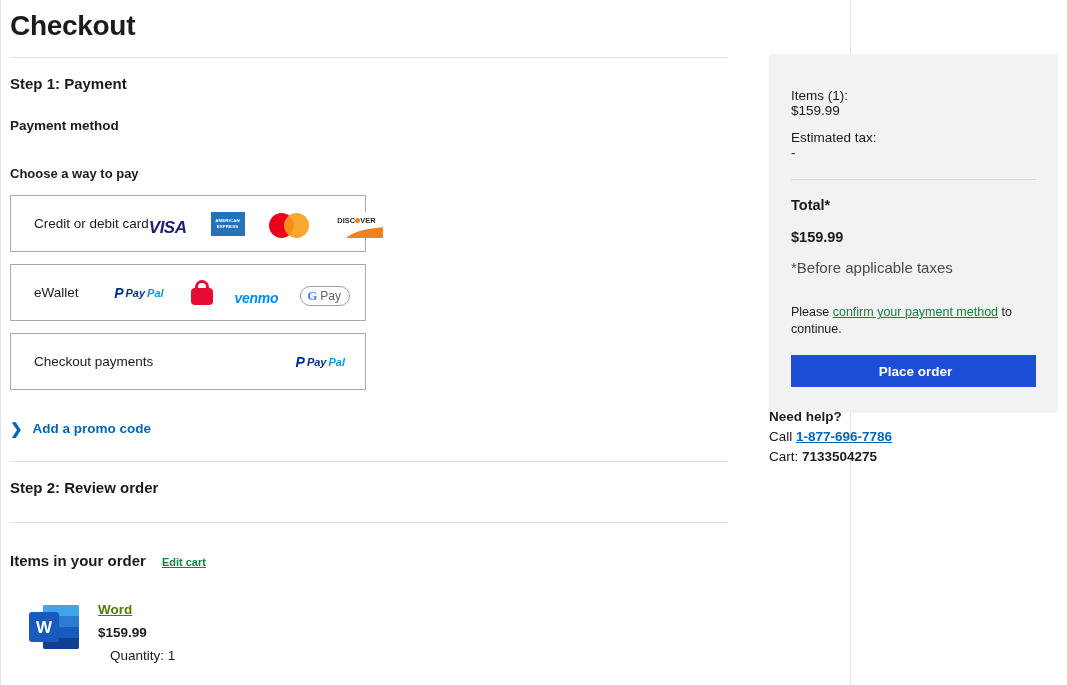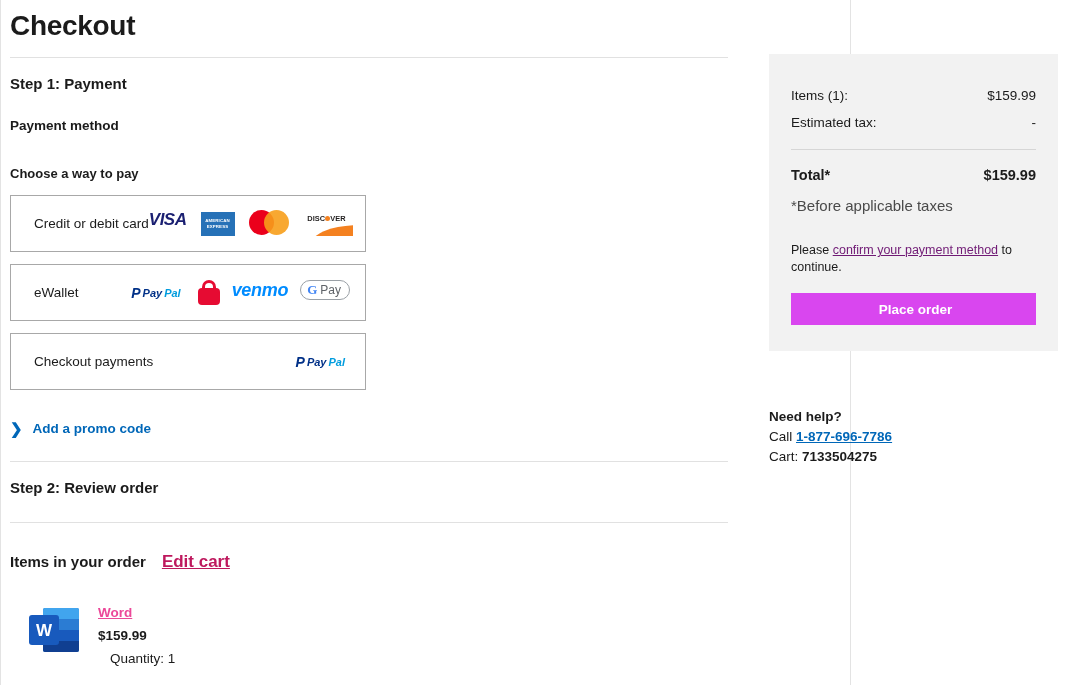--- a/index.html
+++ b/index.html
@@ -82,22 +82,22 @@
   }
   .pay-card.first { margin-top: 14px; }
   .pay-label {
     font-size: 13.5px;
     color: #1b1b1b;
     white-space: nowrap;
   }
   .logo-row {
     margin-left: auto;
     display: flex;
-    align-items: flex-start;
-    gap: 12px;
+    align-items: flex-end;
+    gap: 22px;
   }
 
   
   .logo-visa {
     font-family: "Liberation Sans", sans-serif;
     font-style: italic;
     font-weight: bold;
     font-size: 17px;
     color: #1a1f71;
     letter-spacing: -0.5px;
@@ -189,21 +189,21 @@
     box-sizing: border-box;
   }
   .lock-body {
     position: absolute;
     bottom: 1px; left: 0;
     width: 22px; height: 17px;
     background: #e60b32;
     border-radius: 4px;
   }
   .logo-venmo {
-    font-size: 18px;
+    font-size: 14px;
     font-weight: bold;
     font-style: italic;
     color: #008cff;
     letter-spacing: -0.3px;
   }
   .logo-gpay {
     display: flex;
     align-items: center;
     gap: 3px;
     border: 1px solid #9aa0a6;
@@ -255,23 +255,23 @@
     align-items: baseline;
     gap: 16px;
     margin-top: 29px;
   }
   .items-title {
     font-size: 15px;
     font-weight: bold;
     color: #1b1b1b;
   }
   .edit-cart {
-    font-size: 17px;
-    font-weight: bold;
-    color: #be185d;
+    font-size: 11px;
+    font-weight: bold;
+    color: #15803d;
     text-decoration: underline;
     cursor: pointer;
   }
 
   
   .order-item {
     display: flex;
     margin-top: 31px;
     padding-bottom: 14px;
   }
@@ -309,21 +309,21 @@
     justify-content: center;
     color: #fff;
     font-size: 17px;
     font-weight: bold;
     line-height: 1;
   }
   .item-details { padding-top: 0; }
   .item-name {
     font-size: 13.5px;
     font-weight: bold;
-    color: #ec4899;
+    color: #4d7c0f;
     text-decoration: underline;
     cursor: pointer;
     display: inline-block;
   }
   .item-price {
     font-size: 13.5px;
     font-weight: bold;
     color: #1b1b1b;
     margin-top: 7px;
   }
@@ -350,20 +350,21 @@
     color: #1b1b1b;
     margin: 0 0 14px 0;
   }
   .sum-row {
     display: flex;
     justify-content: space-between;
     align-items: baseline;
     font-size: 13.5px;
     color: #1b1b1b;
     margin-top: 12px;
+    flex-direction: column;
   }
   .sum-divider {
     border-top: 1px solid #d6d6d6;
     margin-top: 19px;
   }
   .sum-row.total {
     font-weight: bold;
     font-size: 14.5px;
     margin-top: 17px;
     gap: 16px;
@@ -373,29 +374,29 @@
     color: #4a4a4a;
     margin-top: 14px;
   }
   .confirm-text {
     font-size: 12.5px;
     color: #1b1b1b;
     margin-top: 28px;
     line-height: 17px;
   }
   .confirm-link {
-    color: #701a75;
+    color: #15803d;
     text-decoration: underline;
     cursor: pointer;
   }
   .place-order-btn {
     margin-top: 17px;
     width: 100%;
     height: 32px;
-    background: #d946ef;
+    background: #1d4ed8;
     border: none;
     color: #ffffff;
     font-size: 13.5px;
     font-weight: bold;
     font-family: "Liberation Sans", sans-serif;
     cursor: default;
     padding-left: 10px;
   }
 
   .help-block {

